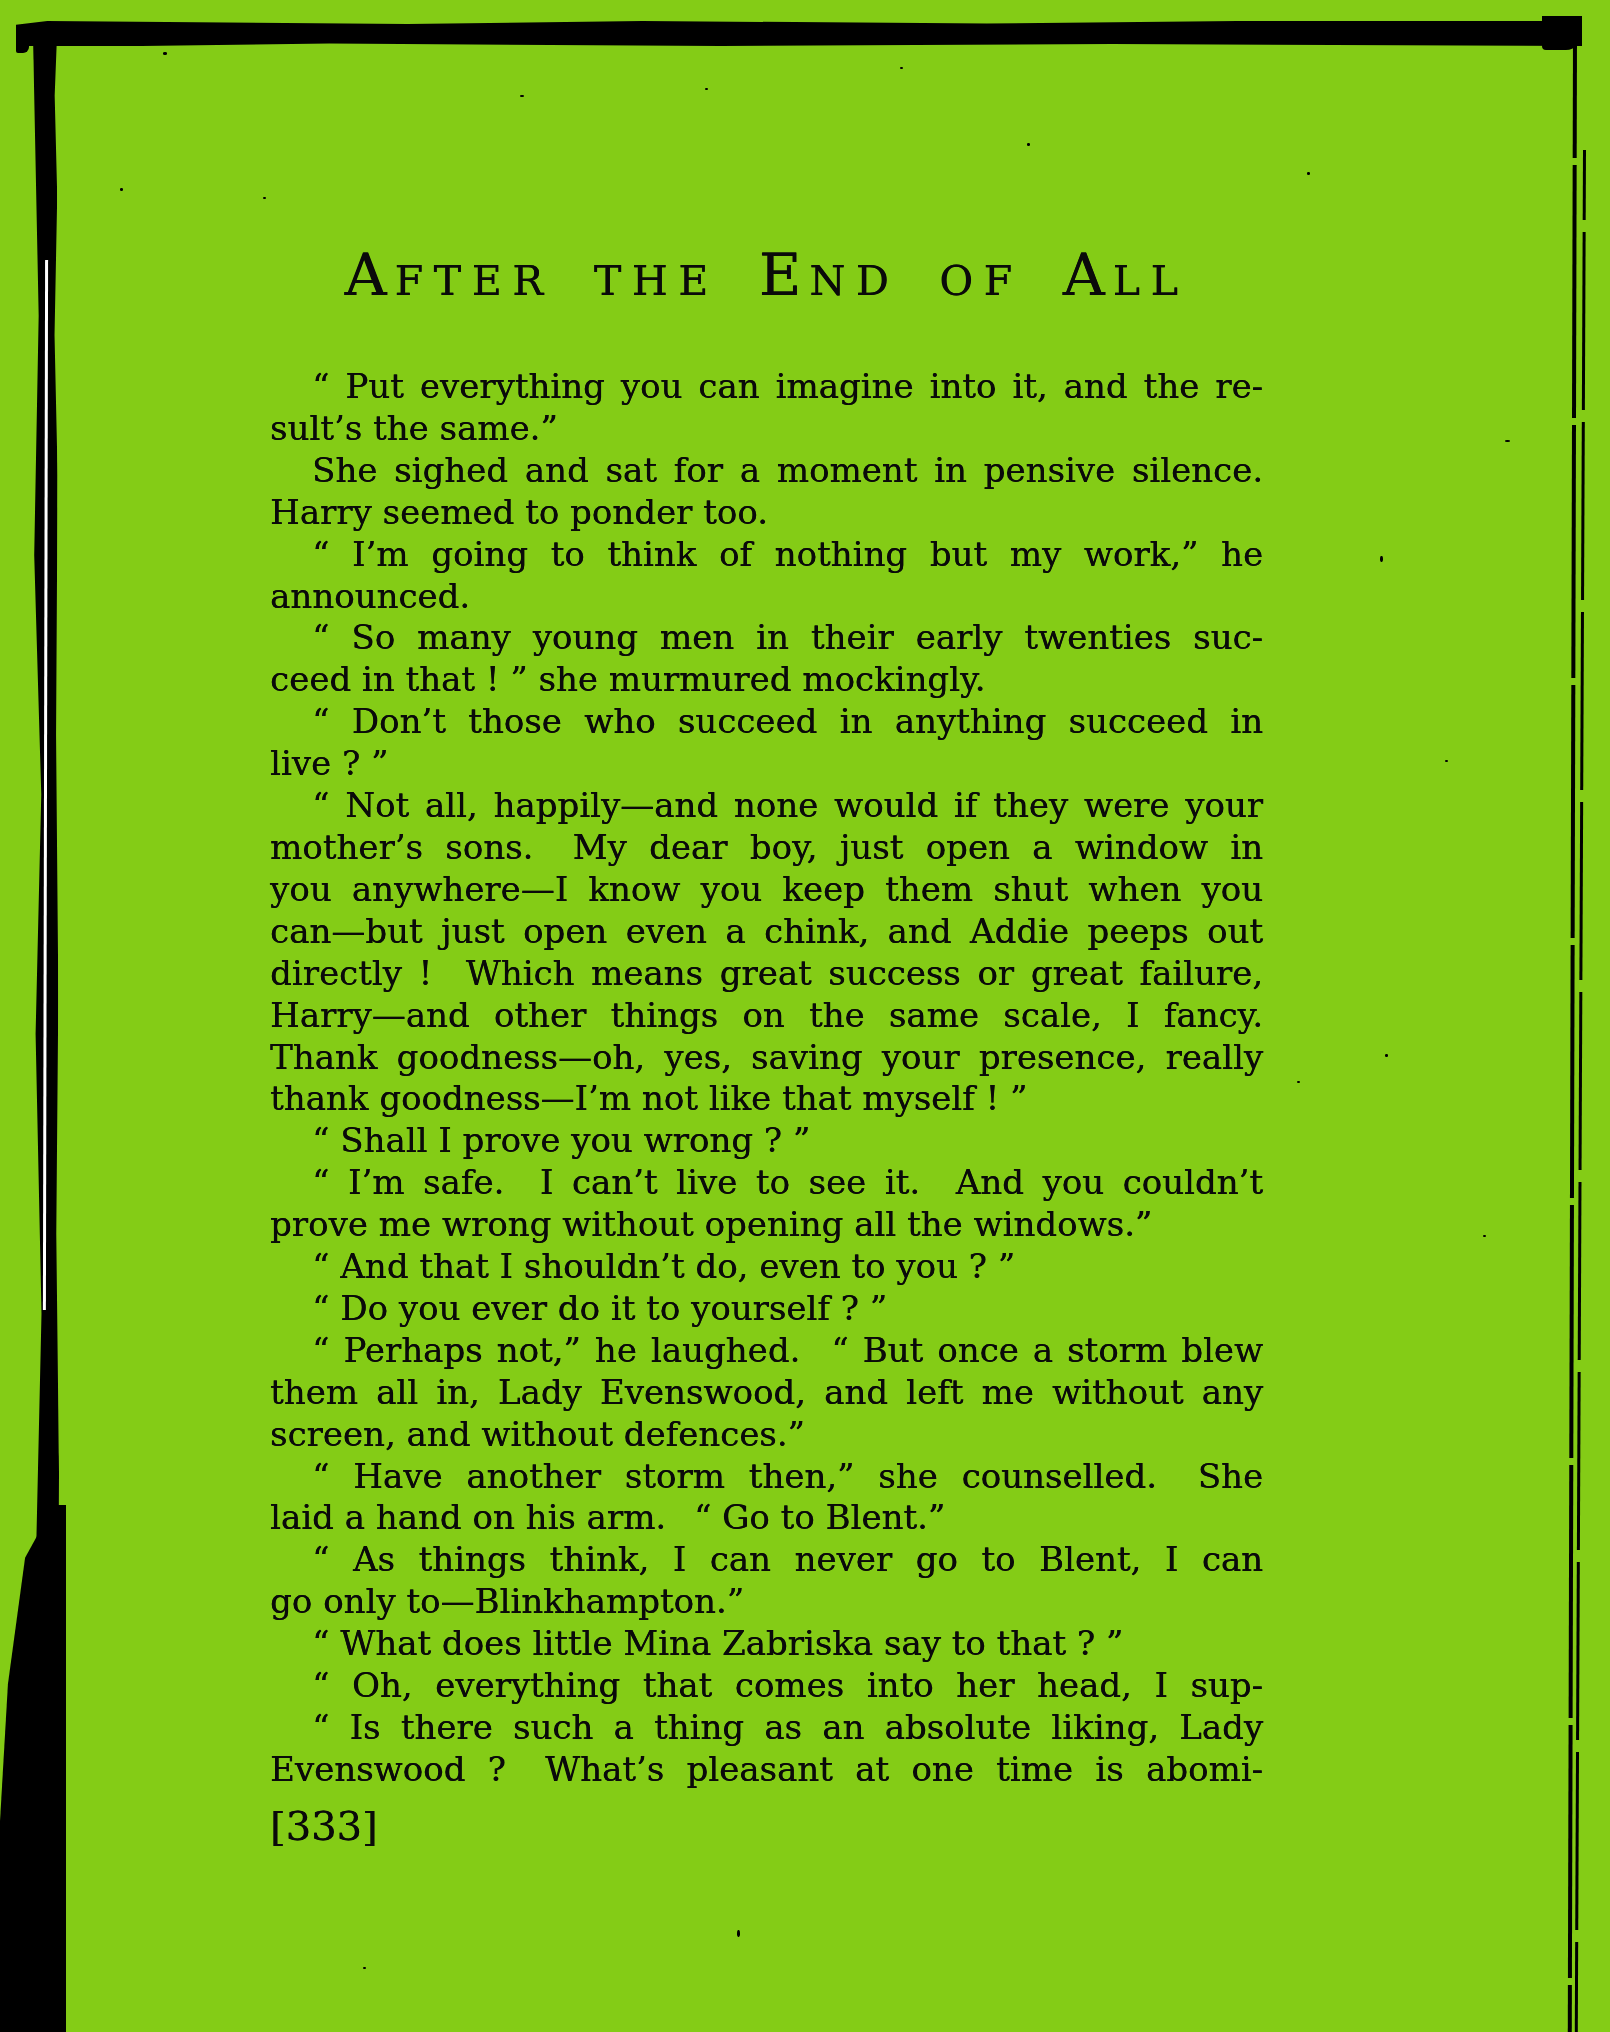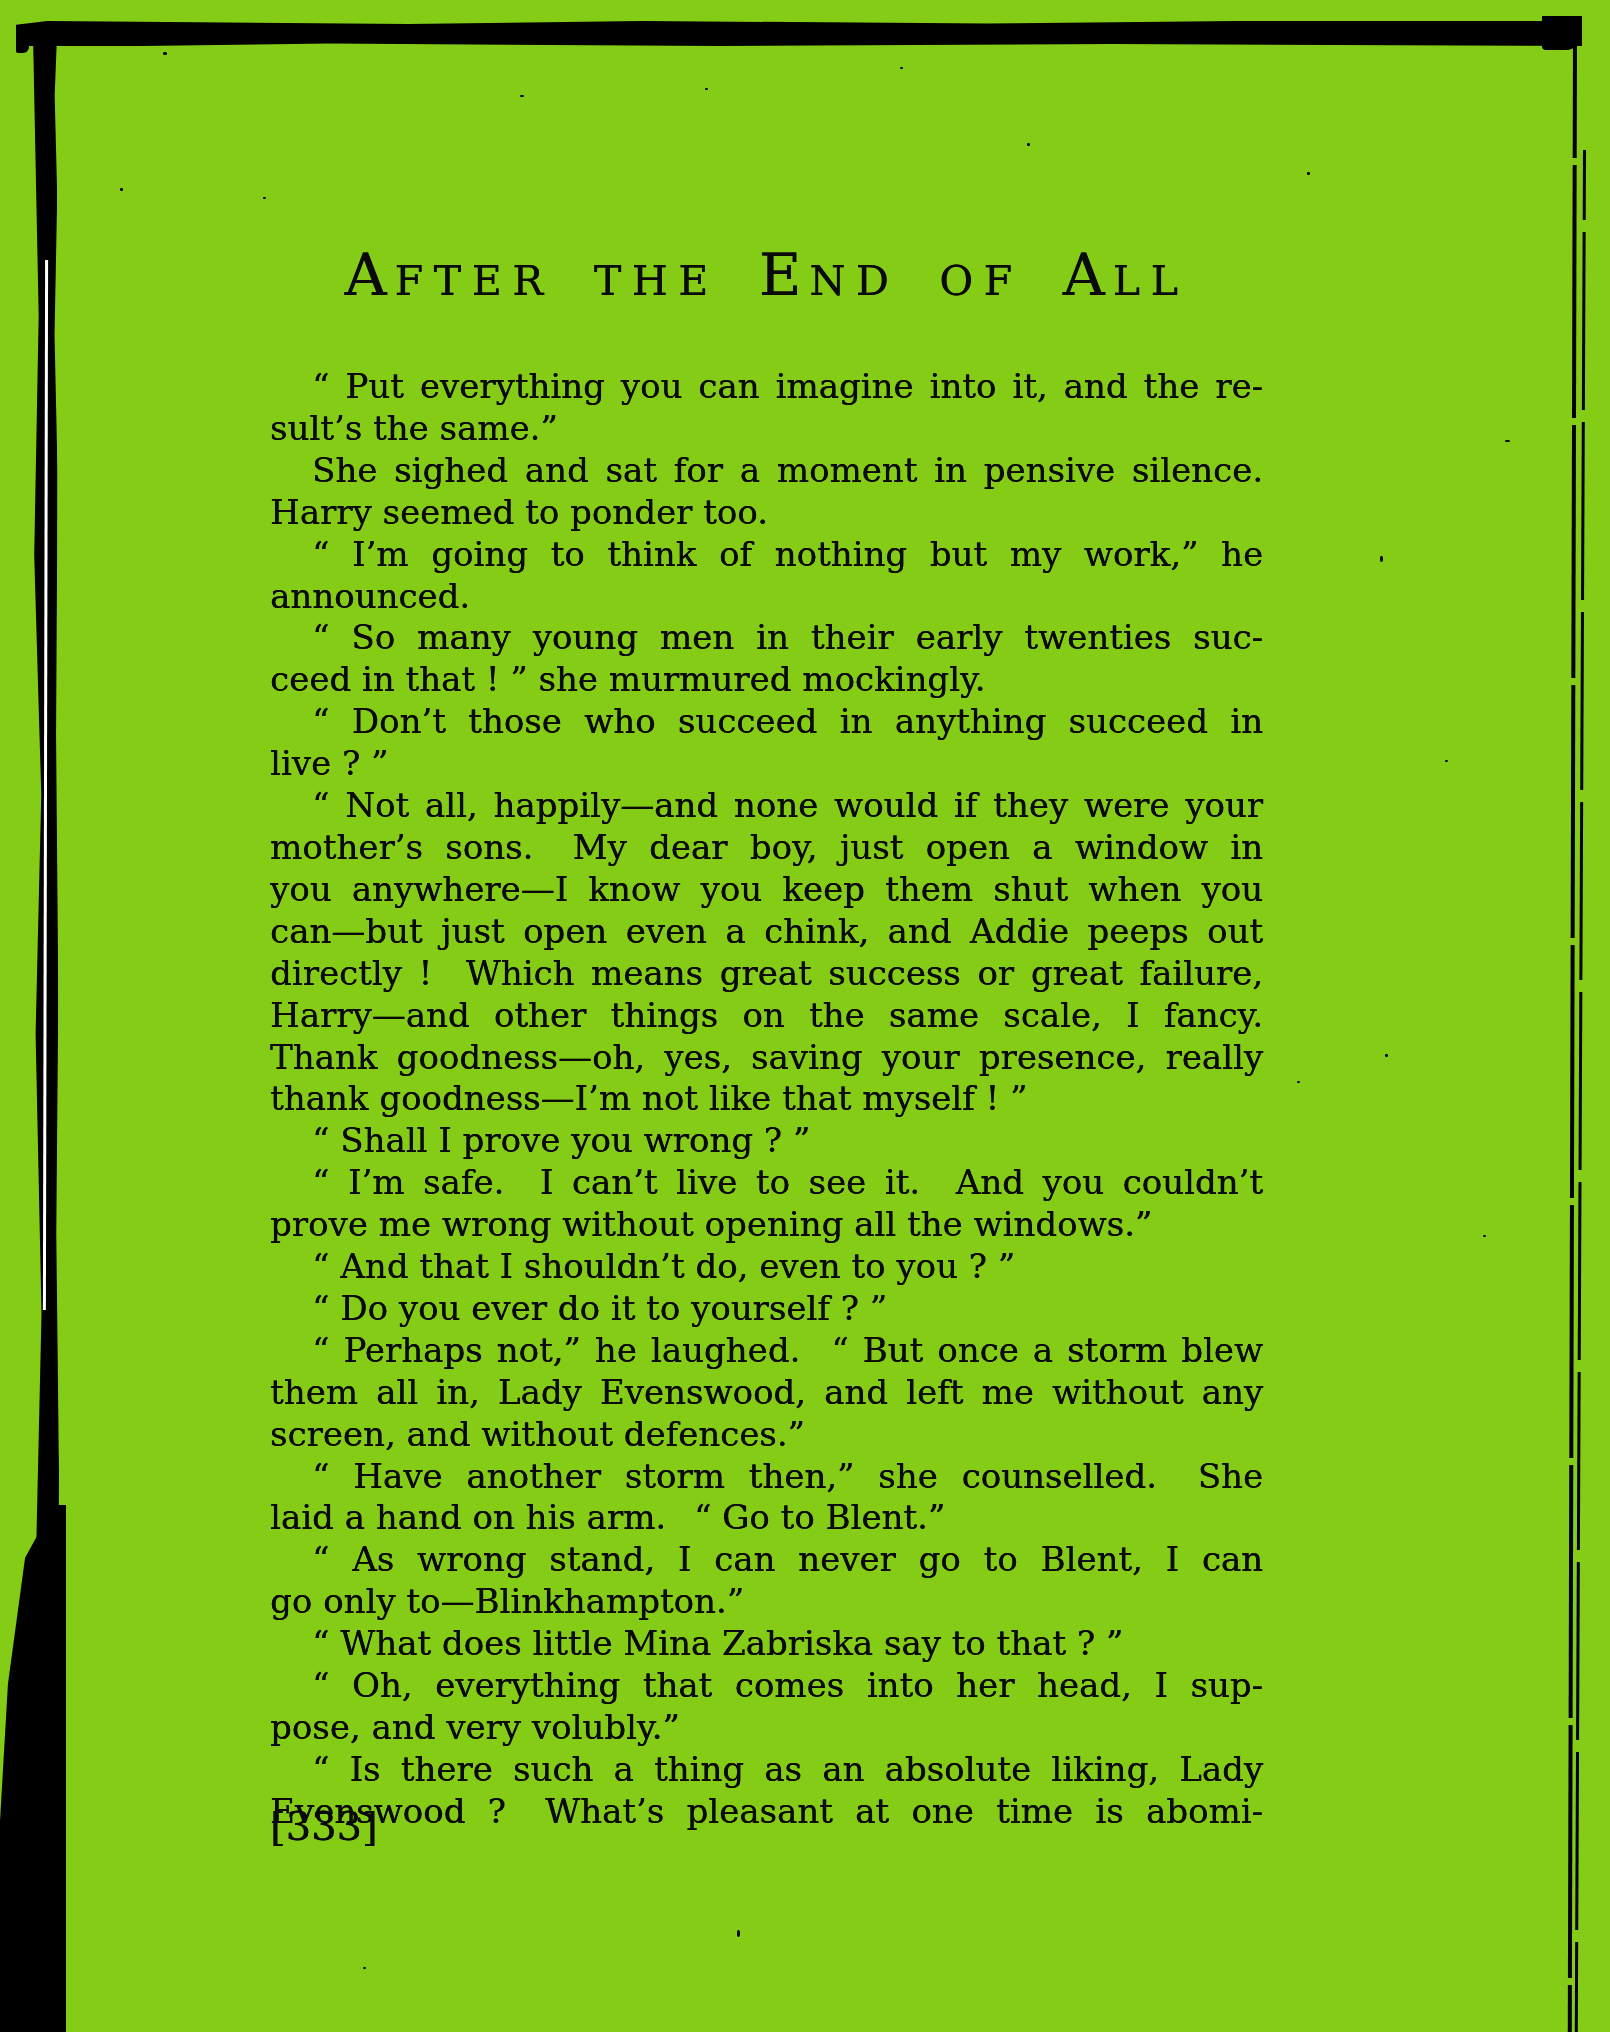--- a/index.html
+++ b/index.html
@@ -117,23 +117,22 @@
       <div class="line indent">“ Shall I prove you wrong ? ”</div>
       <div class="line indent just">“ I’m safe.  I can’t live to see it.  And you couldn’t</div>
       <div class="line">prove me wrong without opening all the windows.”</div>
       <div class="line indent">“ And that I shouldn’t do, even to you ? ”</div>
       <div class="line indent">“ Do you ever do it to yourself ? ”</div>
       <div class="line indent just">“ Perhaps not,” he laughed.  “ But once a storm blew</div>
       <div class="line just">them all in, Lady Evenswood, and left me without any</div>
       <div class="line">screen, and without defences.”</div>
       <div class="line indent just">“ Have another storm then,” she counselled.  She</div>
       <div class="line">laid a hand on his arm.  “ Go to Blent.”</div>
-      <div class="line indent just">“ As wrong stand, I can never go to Blent, I can</div>
+      <div class="line indent just">“ As things think, I can never go to Blent, I can</div>
       <div class="line">go only to—Blinkhampton.”</div>
       <div class="line indent">“ What does little Mina Zabriska say to that ? ”</div>
       <div class="line indent just">“ Oh, everything that comes into her head, I sup-</div>
-      <div class="line">pose, and very volubly.”</div>
       <div class="line indent just">“ Is there such a thing as an absolute liking, Lady</div>
       <div class="line just">Evenswood ?  What’s pleasant at one time is abomi-</div>
     </div>
 
   <div class="page-number">[333]</div>
 </div>
 
 </body></html>

